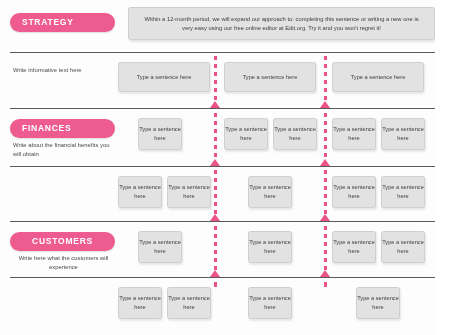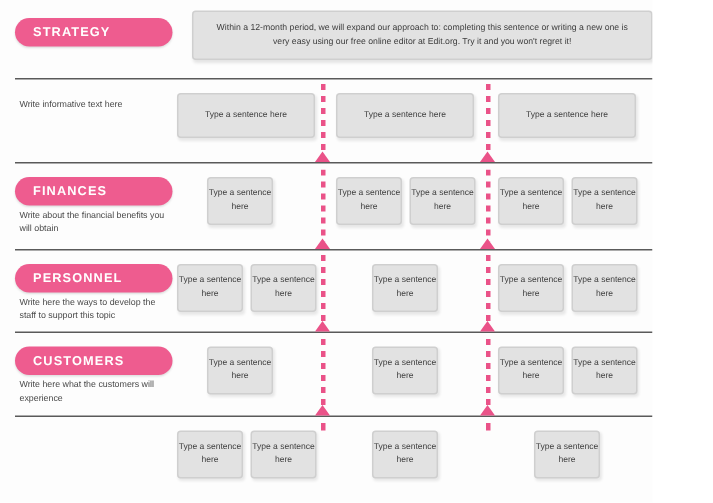--- a/index.html
+++ b/index.html
@@ -187,42 +187,38 @@
       <div class="sbox small">Type a sentence here</div>
     </div>
     <div class="col c3">
       <div class="sbox small">Type a sentence here</div>
       <div class="sbox small">Type a sentence here</div>
     </div>
   </div>
 
   <div class="divider" style="top:166px;"></div>
 
-  <div class="label-col" style="top:175px;">
-    <div class="pill">PERSONNEL</div>
-    <div class="desc">Write here the ways to develop the staff to support this topic</div>
-  </div>
 
   <div class="cols" style="top:176px;">
     <div class="col c1">
       <div class="sbox small">Type a sentence here</div>
       <div class="sbox small">Type a sentence here</div>
     </div>
     <div class="col c2" style="padding-left:32px;">
       <div class="sbox solo">Type a sentence here</div>
     </div>
     <div class="col c3">
       <div class="sbox small">Type a sentence here</div>
       <div class="sbox small">Type a sentence here</div>
     </div>
   </div>
 
   <div class="divider" style="top:221px;"></div>
 
-  <div class="label-col" style="top:230px;">
+  <div class="label-col" style="top:230px;text-align:center;">
     <div class="pill">CUSTOMERS</div>
     <div class="desc">Write here what the customers will experience</div>
   </div>
 
   <div class="cols" style="top:231px;">
     <div class="col c1" style="padding-left:20px;">
       <div class="sbox solo">Type a sentence here</div>
     </div>
     <div class="col c2" style="padding-left:32px;">
       <div class="sbox solo">Type a sentence here</div>

